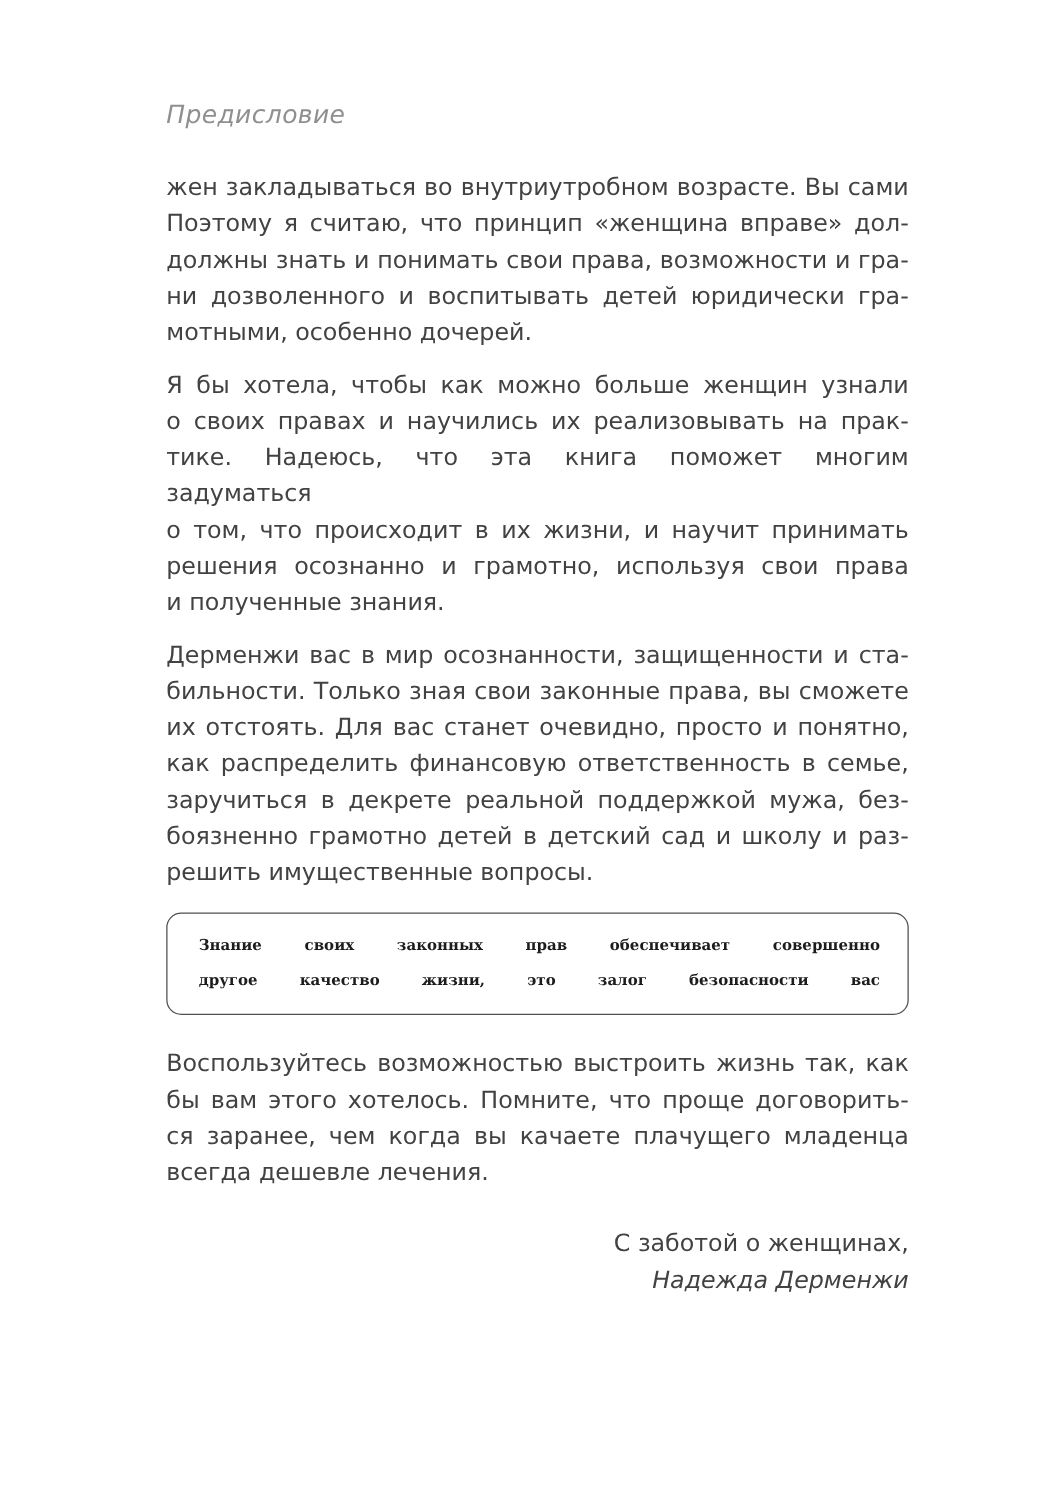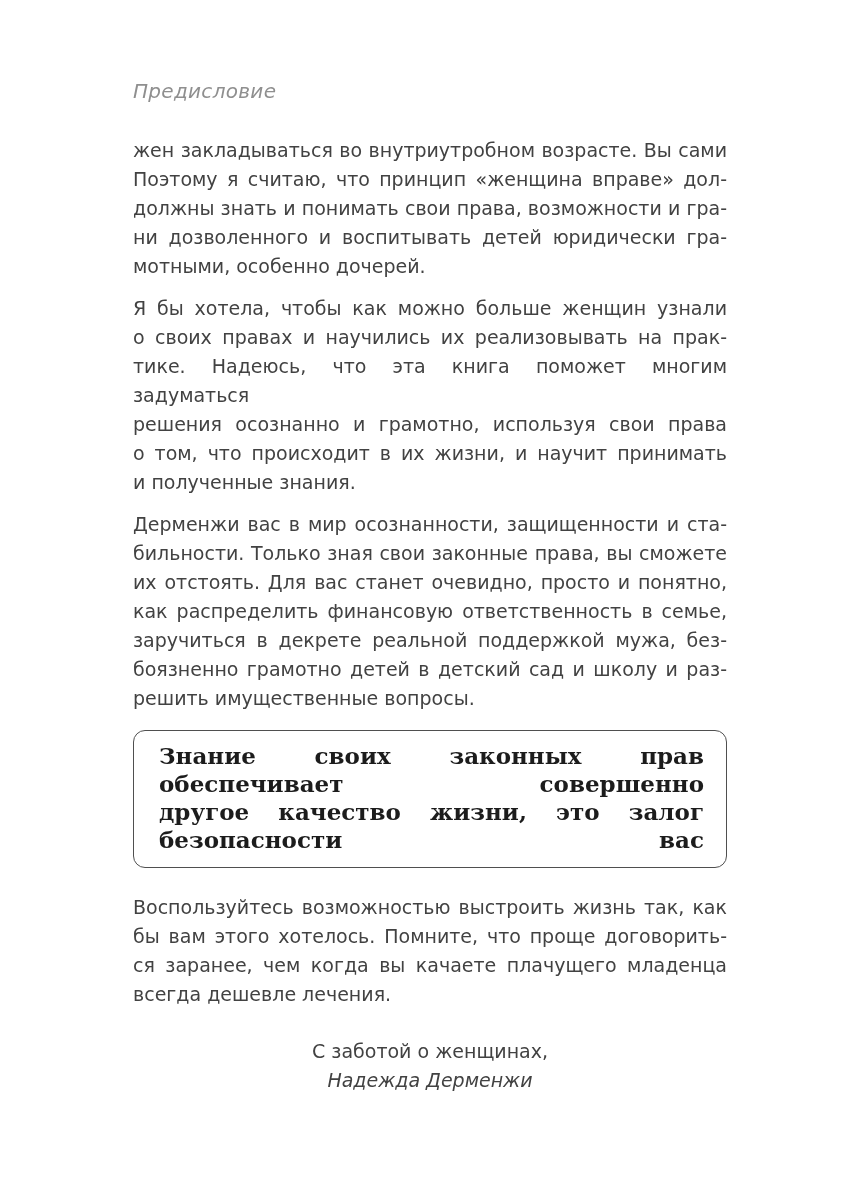--- a/index.html
+++ b/index.html
@@ -47,30 +47,30 @@
     text-align-last: left;
   }
   .callout {
     box-sizing: border-box;
     margin: 17px 0 25px 0;
     border: 1.5px solid #4f4f4f;
     border-radius: 12px;
     padding: 11px 22px 13px 25px;
     font-family: "DejaVu Serif", "Liberation Serif", serif;
     font-weight: bold;
-    font-size: 23px;
+    font-size: 12px;
     line-height: 28px;
     color: #1c1c1c;
   }
   .signature {
     margin-top: 28px;
     font-size: 19px;
     line-height: 29px;
     color: #424242;
-    text-align: center;
+    text-align: right;
   }
   .signature .author {
     font-style: italic;
   }
 </style>
 </head>
 <body>
 
 <div class="page">
   <div class="content">
@@ -84,22 +84,22 @@
           <div class="jline">Поэтому я считаю, что принцип «женщина вправе» дол-</div>
           <div class="jline">должны знать и понимать свои права, возможности и гра-</div>
           <div class="jline">ни дозволенного и воспитывать детей юридически гра-</div>
           <div class="jline last">мотными, особенно дочерей.</div>
         </div>
 
       <div class="para">
           <div class="jline">Я бы хотела, чтобы как можно больше женщин узнали</div>
           <div class="jline">о своих правах и научились их реализовывать на прак-</div>
           <div class="jline">тике. Надеюсь, что эта книга поможет многим задуматься</div>
+          <div class="jline">о том, что происходит в их жизни, и научит принимать</div>
           <div class="jline">решения осознанно и грамотно, используя свои права</div>
-          <div class="jline">о том, что происходит в их жизни, и научит принимать</div>
           <div class="jline last">и полученные знания.</div>
         </div>
 
       <div class="para">
           <div class="jline">Дерменжи вас в мир осознанности, защищенности и ста-</div>
           <div class="jline">бильности. Только зная свои законные права, вы сможете</div>
           <div class="jline">их отстоять. Для вас станет очевидно, просто и понятно,</div>
           <div class="jline">как распределить финансовую ответственность в семье,</div>
           <div class="jline">заручиться в декрете реальной поддержкой мужа, без-</div>
           <div class="jline">боязненно грамотно детей в детский сад и школу и раз-</div>

